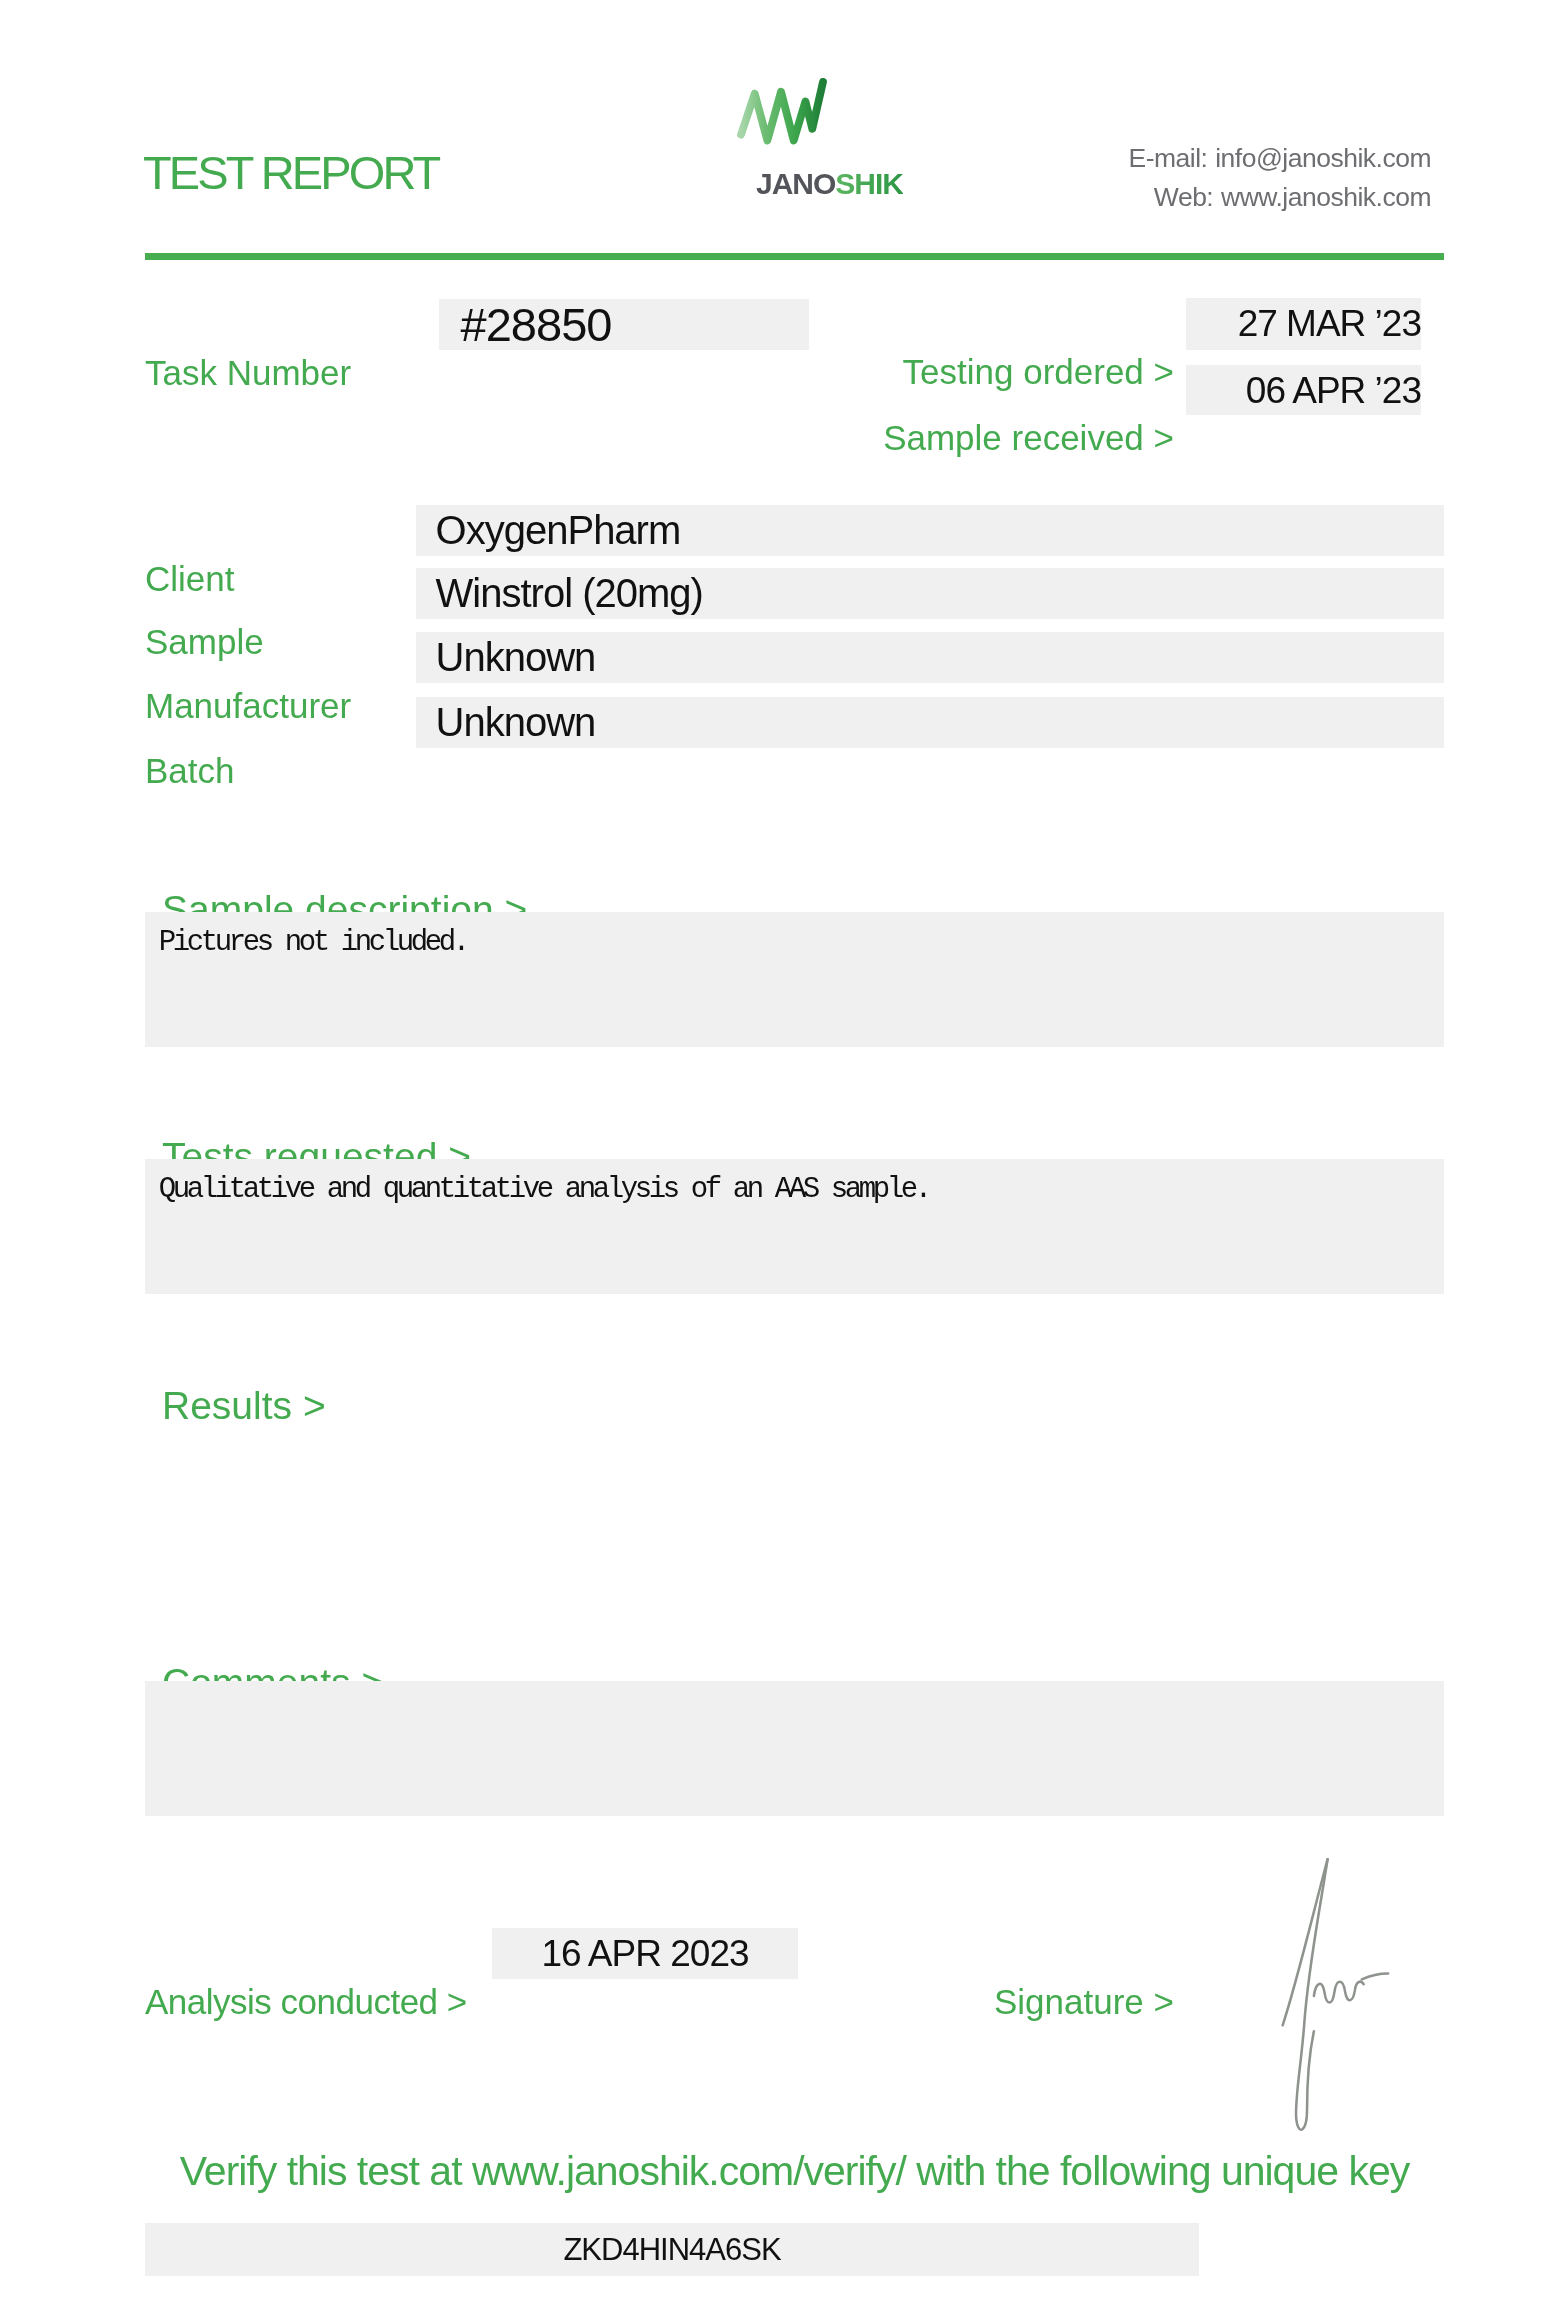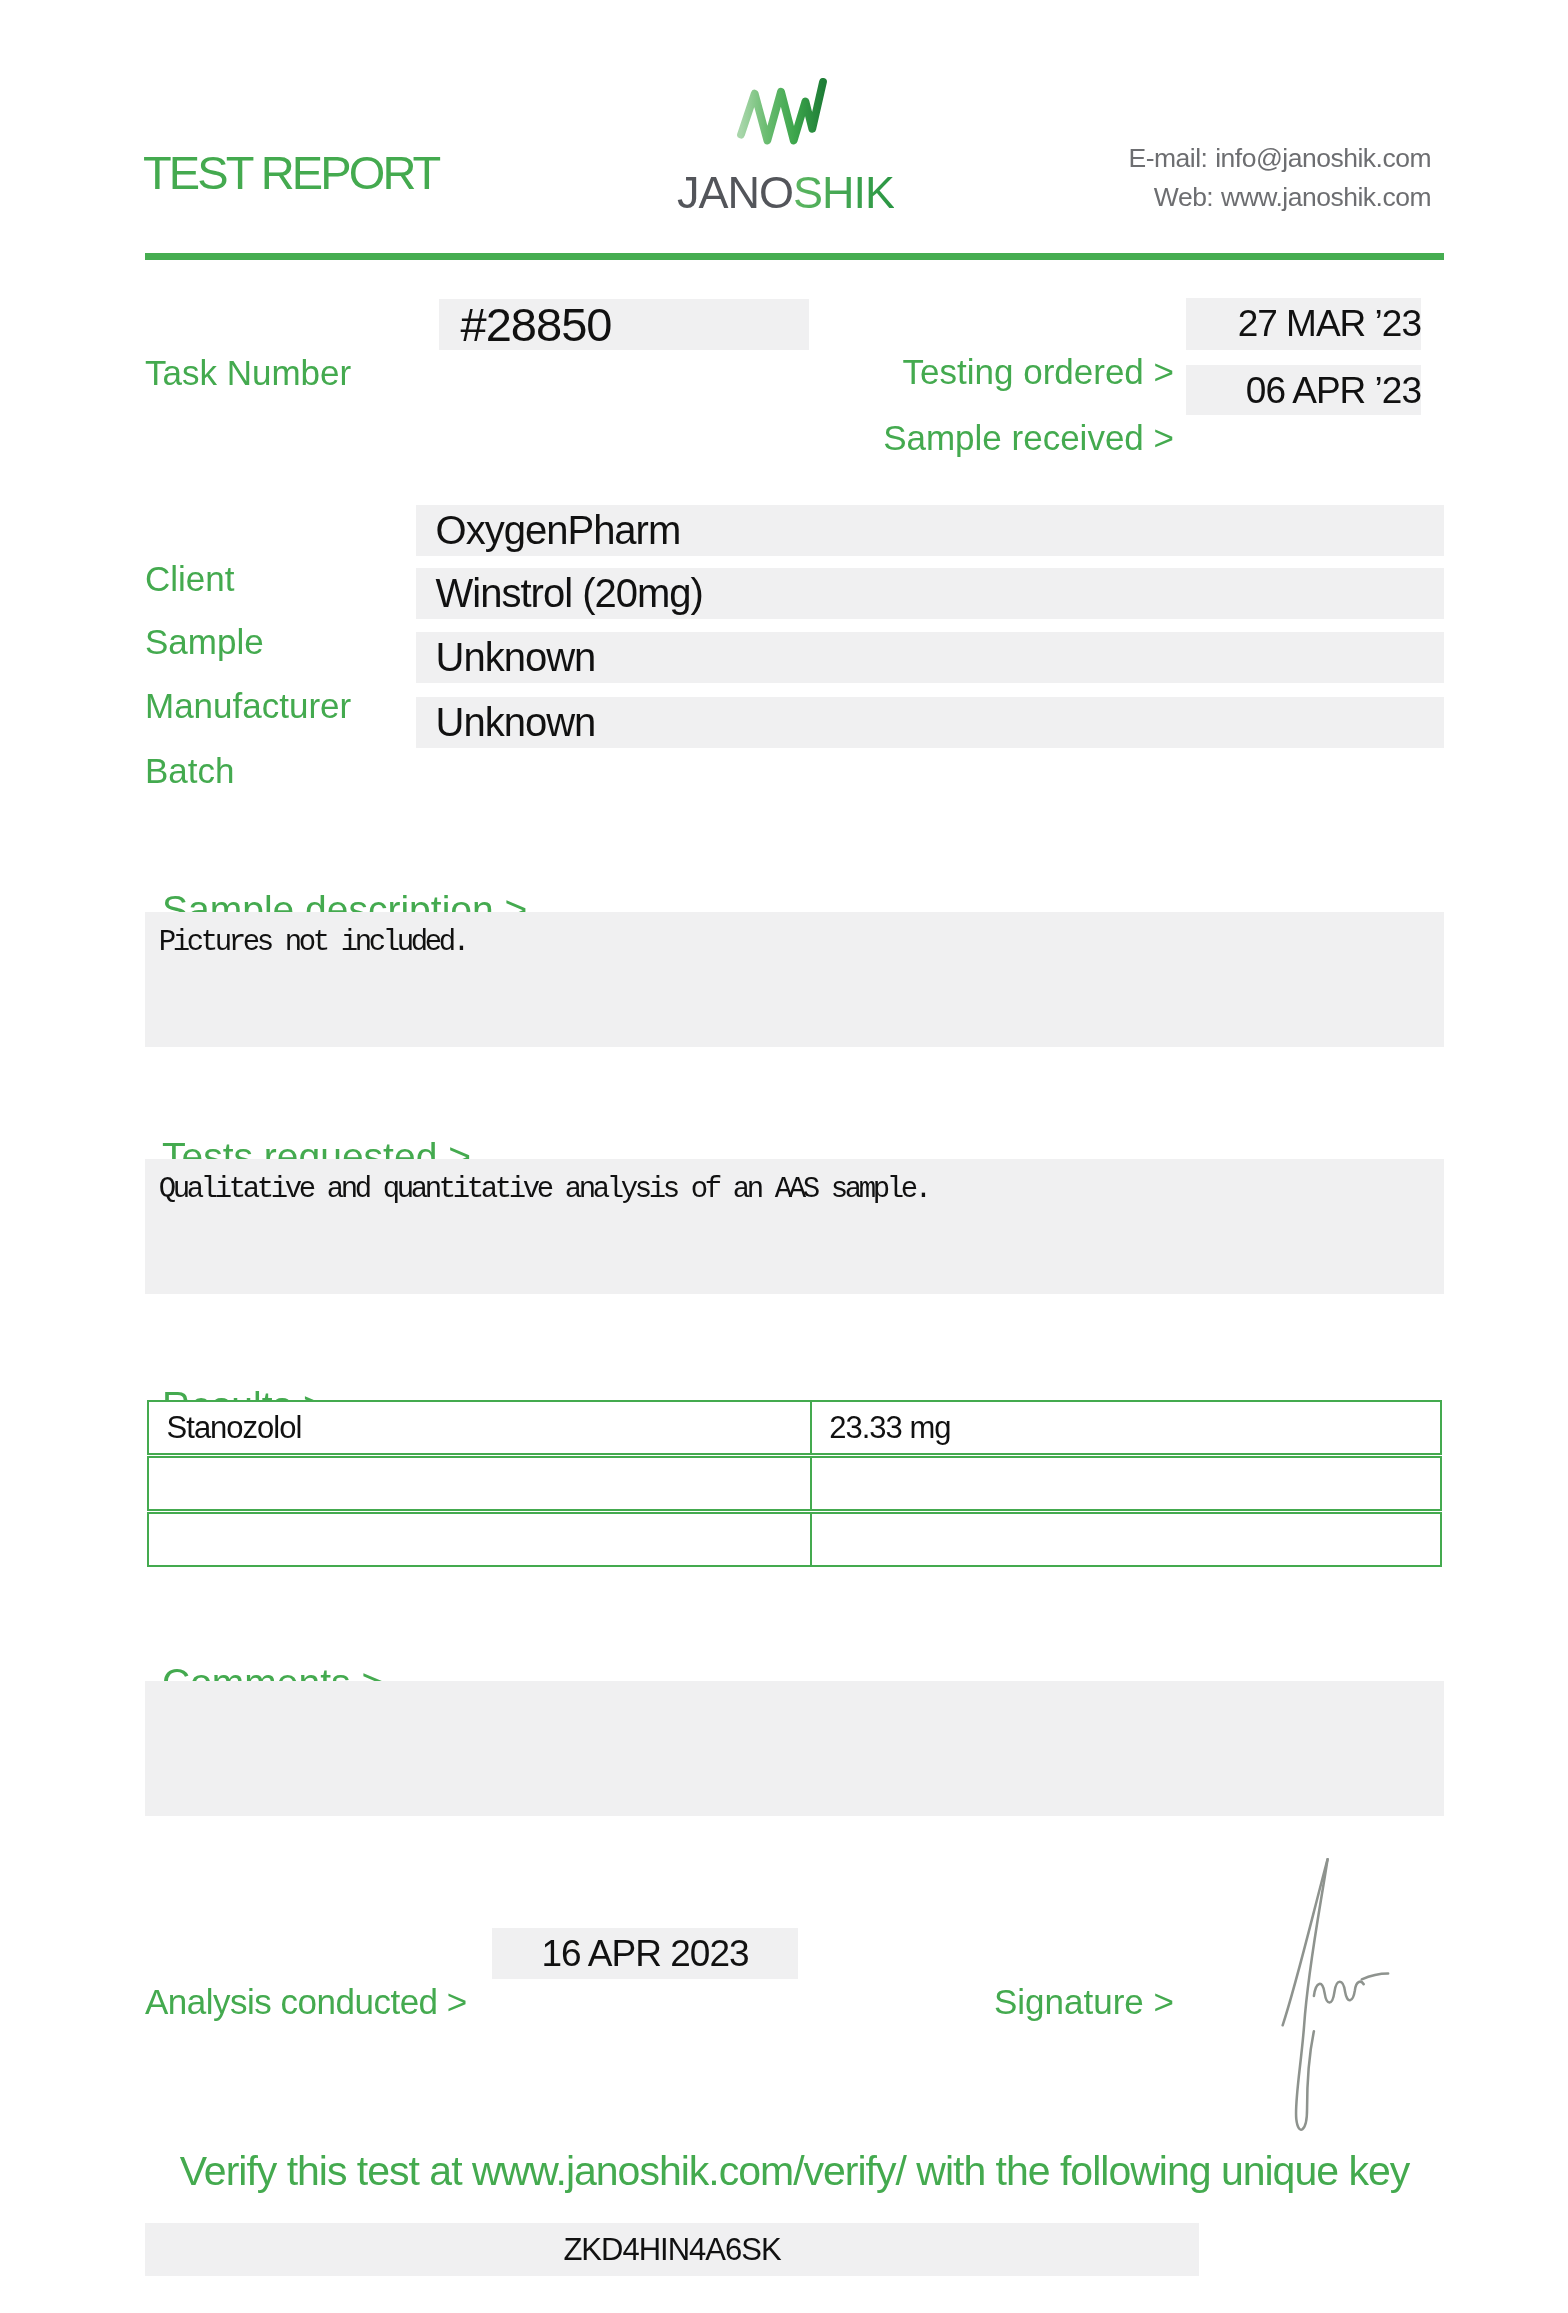--- a/index.html
+++ b/index.html
@@ -17,22 +17,22 @@
   .title {
     left: 143px; top: 145px;
     font-size: 47px; font-weight: 400;
     letter-spacing: -2.9px;
     color: #44aa4f;
     white-space: nowrap;
   }
   .logo-icon { left: 737px; top: 78px; }
   .wordmark {
     left: 668px; top: 167px; width: 235px;
-    text-align: center;
-    font-size: 45px; font-weight: normal; letter-spacing: -1px;
+    text-align: right;
+    font-size: 30px; font-weight: bold; letter-spacing: -1px;
     white-space: nowrap;
   }
   .wm-gray { color: #53555a; }
   .wm-green {
     background: linear-gradient(90deg, #5cb661, #2a9643);
     -webkit-background-clip: text; background-clip: text;
     color: #3aa84c; -webkit-text-fill-color: transparent;
   }
   .contact {
     right: 137px; top: 139px;
@@ -186,34 +186,20 @@
   <div class="abs graybox content-box" style="top:912px;height:135px">
     <div class="box-text">Pictures not included.</div>
   </div>
 
   <div class="abs green-label section-label" style="top:1086px">Tests requested &gt;</div>
   <div class="abs graybox content-box" style="top:1159px;height:135px">
     <div class="box-text">Qualitative and quantitative analysis of an AAS sample.</div>
   </div>
 
   <div class="abs green-label section-label" style="top:1335px">Results &gt;</div>
-  <div class="abs results-table">
-    <div class="result-row">
-      <div class="cell-substance">Stanozolol</div>
-      <div class="cell-amount">23.33 mg</div>
-    </div>
-    <div class="result-row">
-      <div class="cell-substance"></div>
-      <div class="cell-amount"></div>
-    </div>
-    <div class="result-row">
-      <div class="cell-substance"></div>
-      <div class="cell-amount"></div>
-    </div>
-  </div>
 
   <div class="abs green-label section-label" style="top:1612px">Comments &gt;</div>
   <div class="abs graybox content-box" style="top:1681px;height:135px">
     <div class="box-text"></div>
   </div>
 
   <div class="abs green-label analysis-label">Analysis conducted &gt;</div>
   <div class="abs graybox analysis-box">
     <div class="value-text analysis-value">16 APR 2023</div>
   </div>

